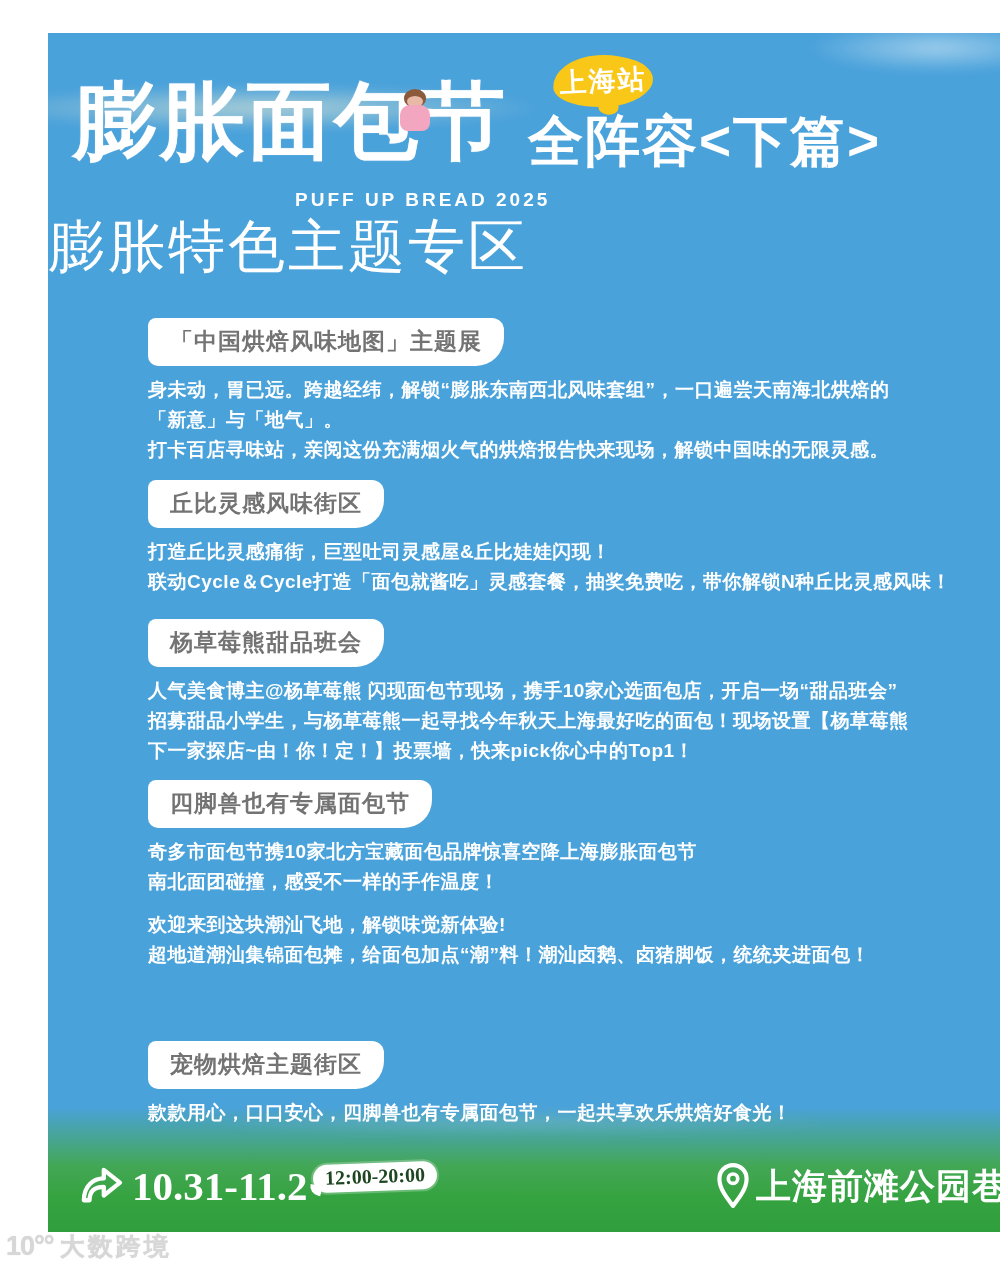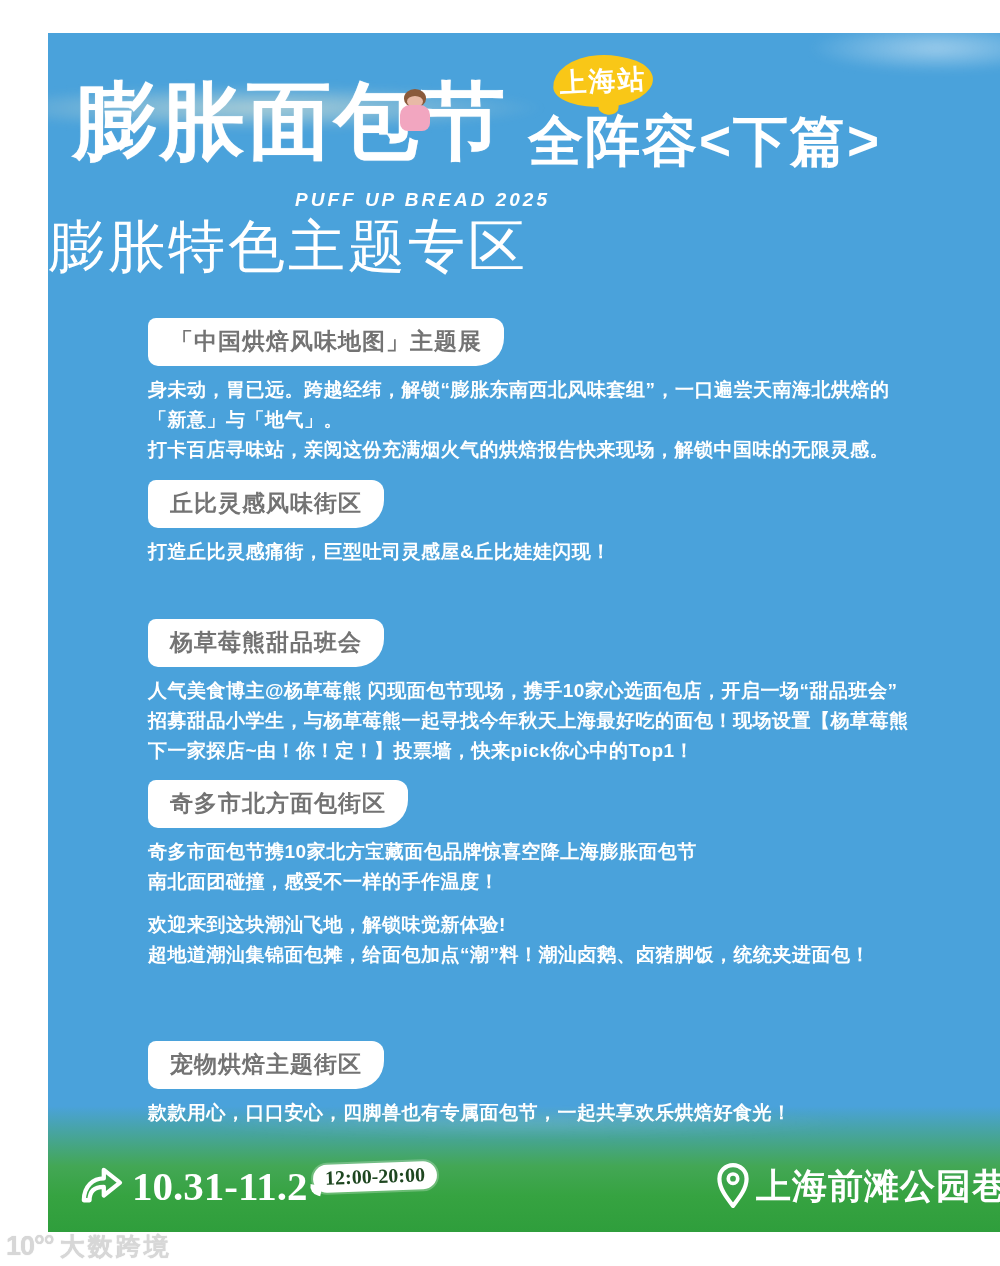--- a/index.html
+++ b/index.html
@@ -25,21 +25,21 @@
     filter:blur(5px);}
 
   
   .logo-title{
     position:absolute;left:25px;top:46px;
     font-size:84px;font-weight:900;color:#ffffff;letter-spacing:3px;line-height:1;
     text-shadow:0 0 1px rgba(255,255,255,.6);white-space:nowrap;
   }
   .logo-sub{
     position:absolute;left:247px;top:156px;
-    font-size:19px;font-weight:700;color:#ffffff;letter-spacing:3px;white-space:nowrap;font-style:italic;
+    font-size:19px;font-weight:700;color:#ffffff;letter-spacing:3px;white-space:nowrap;
   }
   .mascot{position:absolute;left:352px;top:56px;width:30px;height:46px;}
   .mascot .m-head{position:absolute;left:4px;top:0;width:22px;height:18px;border-radius:50% 50% 45% 45%;background:#8a5a3b;}
   .mascot .m-face{position:absolute;left:7px;top:7px;width:16px;height:11px;border-radius:50%;background:#e8b9a6;}
   .mascot .m-body{position:absolute;left:0;top:16px;width:30px;height:26px;border-radius:10px 10px 8px 8px;background:#f2a6c0;}
   .station-badge{
     position:absolute;left:505px;top:22px;width:100px;height:52px;
     background:#f9c717;color:#ffffff;font-size:27px;font-weight:900;letter-spacing:2px;
     display:flex;align-items:center;justify-content:center;
     border-radius:46% 54% 48% 52% / 58% 50% 50% 42%;
@@ -130,31 +130,32 @@
   <section class="zone z1">
     <div class="zone-badge">「中国烘焙风味地图」主题展</div>
     <p class="zone-line">身未动，胃已远。跨越经纬，解锁“膨胀东南西北风味套组”，一口遍尝天南海北烘焙的</p>
     <p class="zone-line">「新意」与「地气」。</p>
     <p class="zone-line">打卡百店寻味站，亲阅这份充满烟火气的烘焙报告快来现场，解锁中国味的无限灵感。</p>
   </section>
 
   <section class="zone z2">
     <div class="zone-badge">丘比灵感风味街区</div>
     <p class="zone-line">打造丘比灵感痛街，巨型吐司灵感屋&amp;丘比娃娃闪现！</p>
+    <p class="zone-line">联动Cycle＆Cycle打造「面包就酱吃」灵感套餐，抽奖免费吃，带你解锁N种丘比灵感风味！</p>
   </section>
 
   <section class="zone z3">
     <div class="zone-badge">杨草莓熊甜品班会</div>
     <p class="zone-line">人气美食博主@杨草莓熊 闪现面包节现场，携手10家心选面包店，开启一场“甜品班会”</p>
     <p class="zone-line">招募甜品小学生，与杨草莓熊一起寻找今年秋天上海最好吃的面包！现场设置【杨草莓熊</p>
     <p class="zone-line">下一家探店~由！你！定！】投票墙，快来pick你心中的Top1！</p>
   </section>
 
   <section class="zone z4">
-    <div class="zone-badge">奇多市北方面包街区</div>
+    <div class="zone-badge">四脚兽也有专属面包节</div>
     <p class="zone-line">奇多市面包节携10家北方宝藏面包品牌惊喜空降上海膨胀面包节</p>
     <p class="zone-line">南北面团碰撞，感受不一样的手作温度！</p>
   </section>
 
   <section class="zone z5">
     <p class="zone-line">欢迎来到这块潮汕飞地，解锁味觉新体验!</p>
     <p class="zone-line">超地道潮汕集锦面包摊，给面包加点“潮”料！潮汕卤鹅、卤猪脚饭，统统夹进面包！</p>
   </section>
 
   <section class="zone z6">

